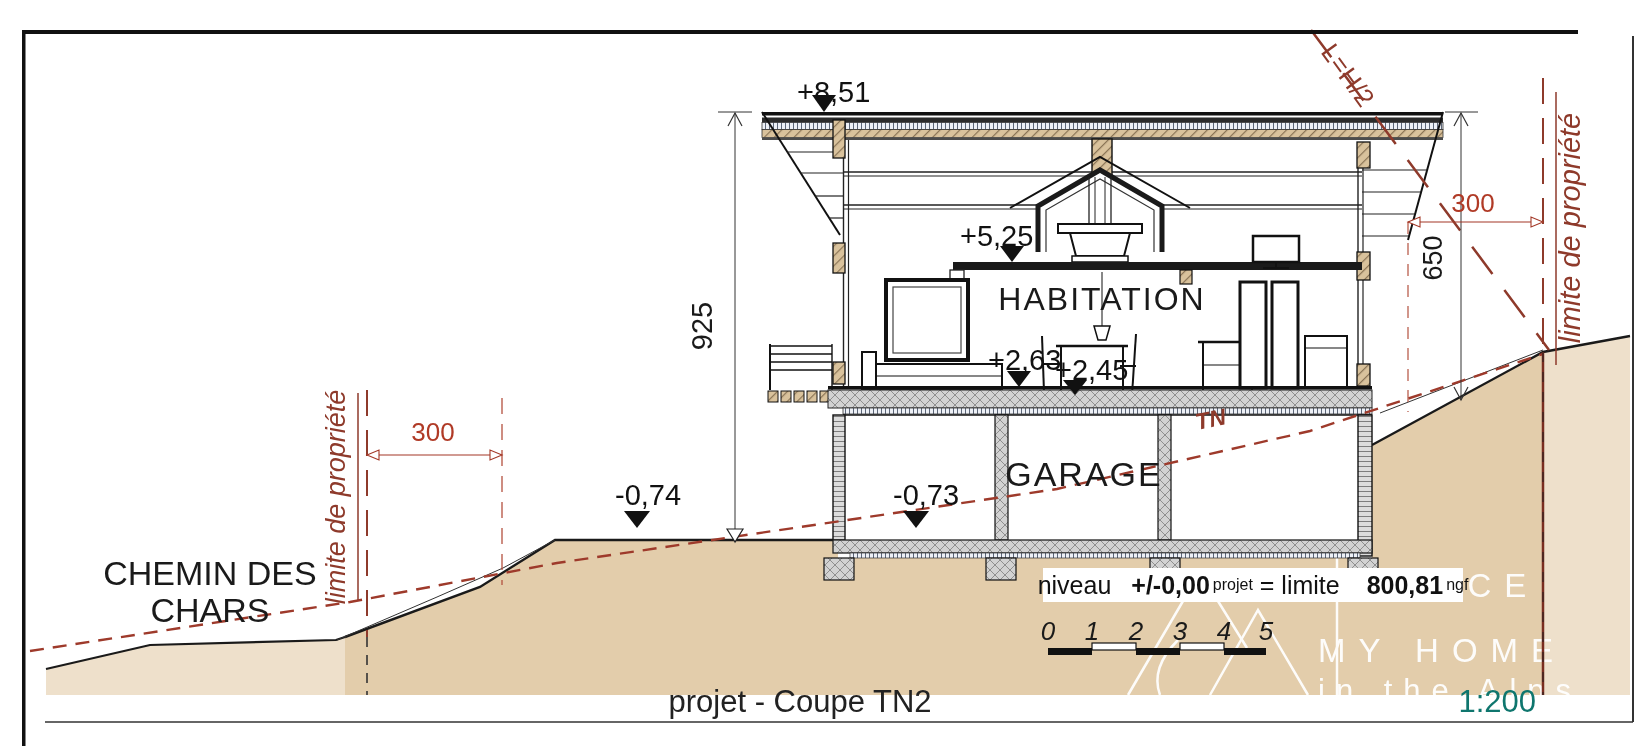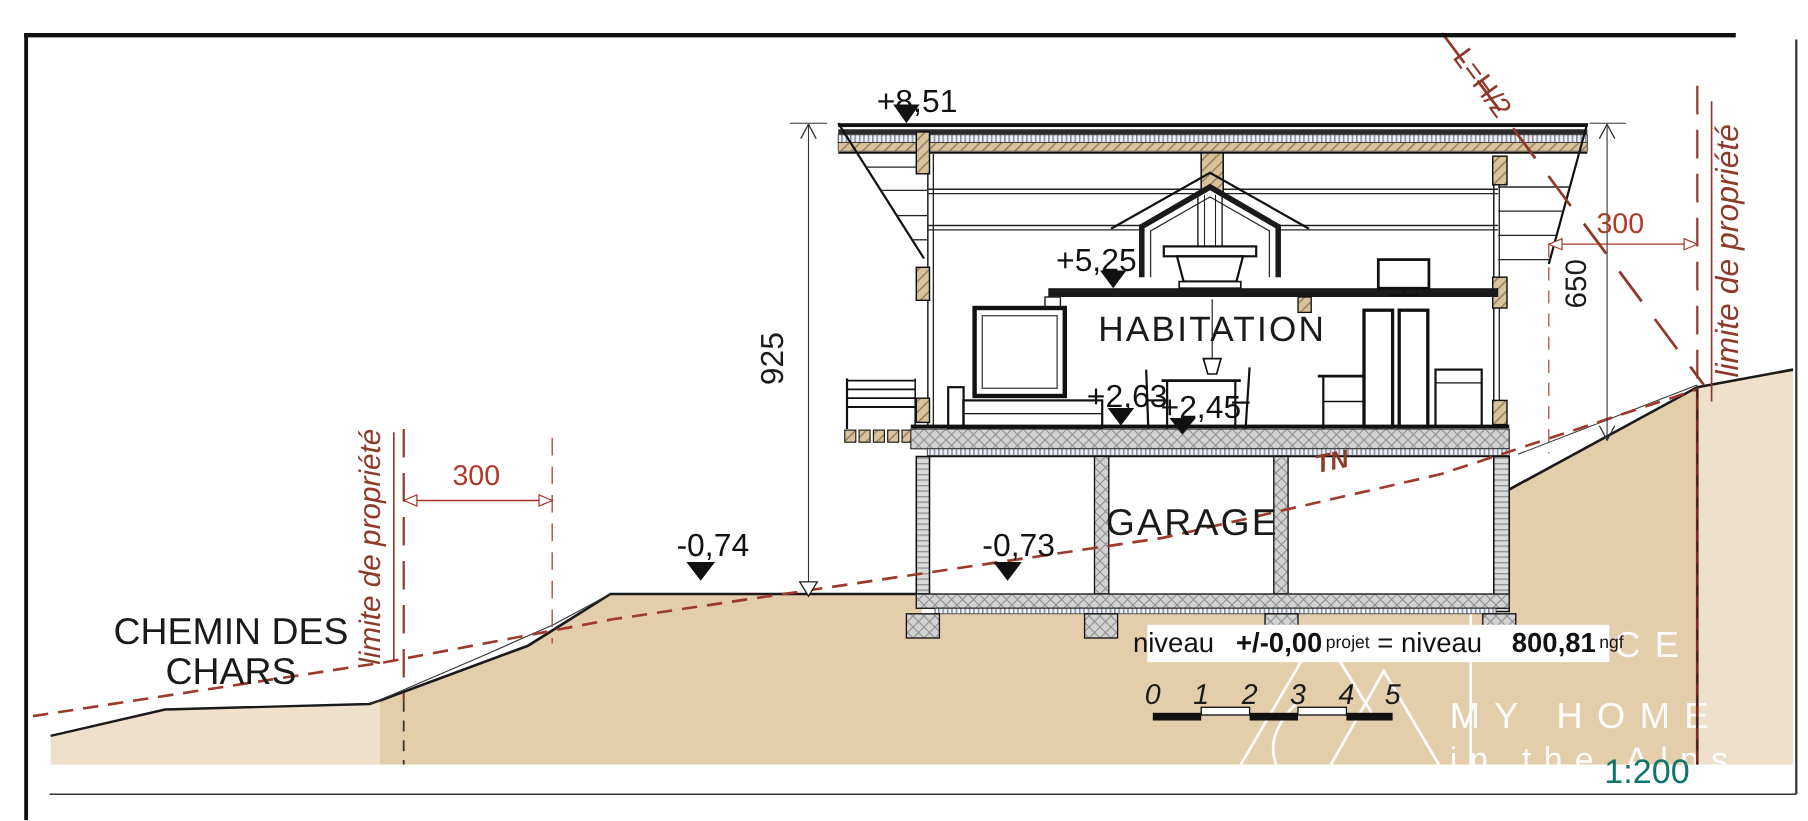--- a/index.html
+++ b/index.html
@@ -309,19 +309,20 @@
     <rect x="22" y="30" width="3.5" height="716" fill="#111"></rect>
     <line x1="1633" y1="36" x2="1633" y2="722" stroke="#333" stroke-width="2"></line>
     <line x1="45" y1="722" x2="1633" y2="722" stroke="#333" stroke-width="1.5"></line>
   </g>
 </svg>
 
 <div id="niveau-box" class="overlay">
   <span>niveau </span>
       <b>+/-0,00</b>
       <span class="sup">projet</span>
-      <span style="white-space:pre"> = niveau </span>
+      <span style="white-space:pre"> = limite </span>
       <b>800,81</b>
       <span class="sup">ngf</span>
 </div>
 
+<div id="title-main" class="overlay">projet - Coupe TN2</div>
 <div id="title-scale" class="overlay">1:200</div>
 </div>
 
 </body></html>

